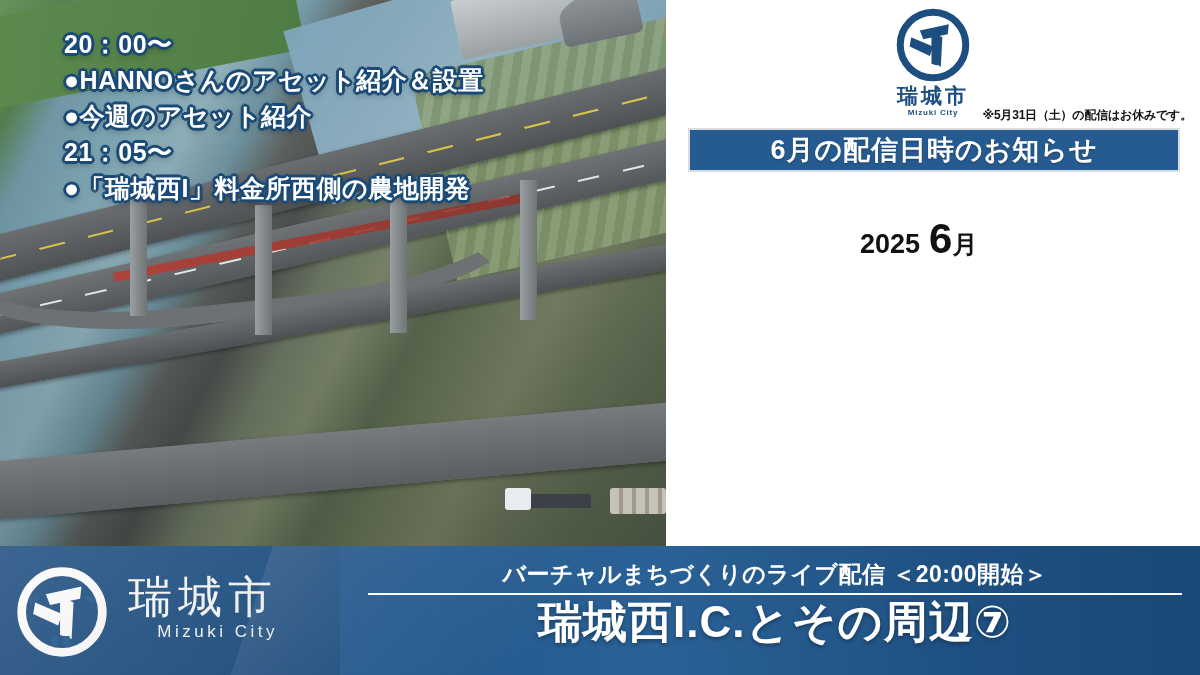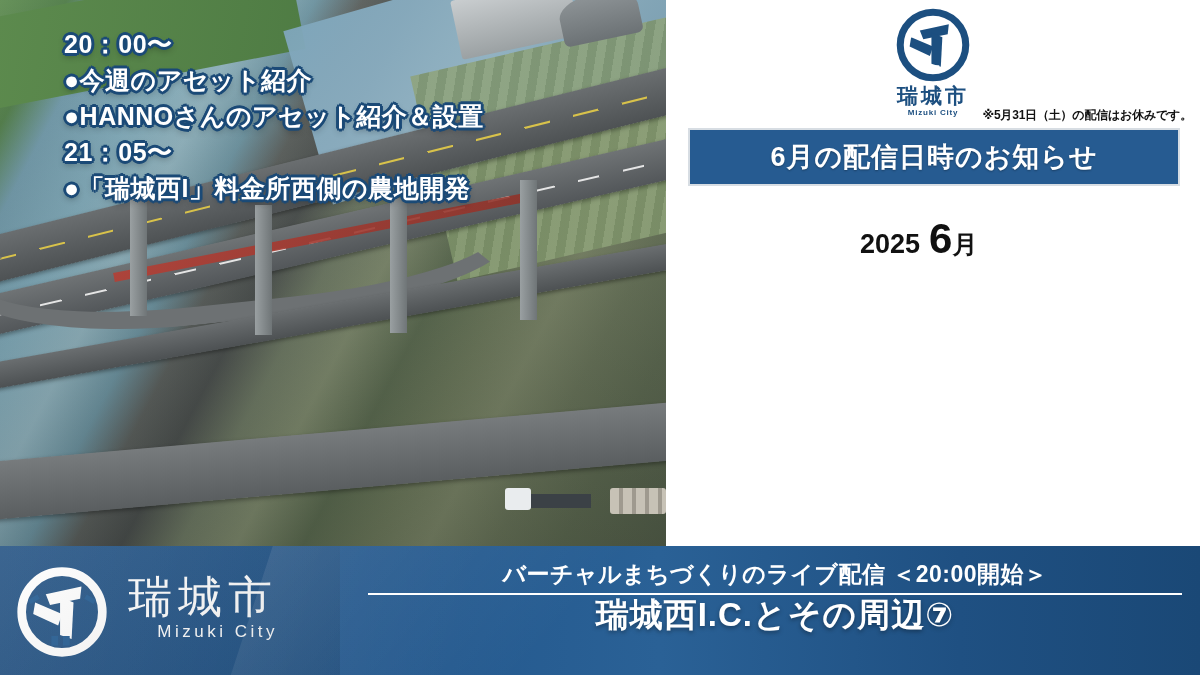--- a/index.html
+++ b/index.html
@@ -99,21 +99,21 @@
   .notice-logo { position: absolute; left: 0; right: 0; top: 6px; text-align: center; }
   .mark-svg { display: block; margin: 0 auto; }
   .logo-jp { font-size: 21px; font-weight: 700; color: #1c4f80; letter-spacing: 3px; margin-top: 1px; line-height:1; }
   .logo-en { font-size: 8px; font-weight: 700; color: #1c4f80; letter-spacing: .8px; margin-top: 2px; }
 
   .holiday-note {
     position: absolute; right: 8px; top: 107px;
     font-size: 12px; font-weight: 700; color: #111; letter-spacing: -.2px;
   }
   .title-band {
-    position: absolute; left: 22px; top: 128px; width: 492px; height: 58px;
+    position: absolute; left: 22px; top: 128px; width: 492px; height: 44px;
     background: #265b91; border: 2px solid #d7dde3;
     display: flex; align-items: center; justify-content: center;
   }
   .title-band span {
     font-size: 27px; font-weight: 700; color: #fff; letter-spacing: 1px;
     text-shadow: 0 1px 2px rgba(0,0,0,.3);
   }
   .sub-msg {
     position: absolute; left: 0; right: 0; top: 174px; text-align: center;
     font-size: 17px; font-weight: 700; color: #111; letter-spacing: -.3px;
@@ -181,21 +181,21 @@
   .b-city { position: absolute; left: 128px; top: 28px; }
   .b-city-jp { font-size: 44px; font-weight: 400; color: #fff; letter-spacing: 6px; line-height: 1.05; }
   .b-city-en { font-size: 17px; color: #fff; letter-spacing: 3.5px; text-align: right; margin-top: 2px; }
   .b-right { position: absolute; left: 368px; top: 14px; right: 18px; }
   .b-sub {
     font-size: 23px; font-weight: 700; color: #fff; letter-spacing: .5px;
     text-align: center; line-height: 1.25;
   }
   .b-rule { height: 2px; background: #fff; margin: 4px 0 2px; }
   .b-title {
-    font-size: 33px; font-weight: 700; color: #fff; letter-spacing: 1px;
+    font-size: 44px; font-weight: 700; color: #fff; letter-spacing: 1px;
     text-align: center; line-height: 1.12;
     text-shadow: 0 2px 4px rgba(0,0,0,.35);
   }
 </style>
 </head>
 <body>
 
 <div id="stage">
 
   <div class="photo">
@@ -217,22 +217,22 @@
     <div class="road-bot"></div>
     <div class="truck">
       <div class="cab"></div>
         <div class="bed"></div>
     </div>
     <div class="pipes"></div>
   </div>
 
   <div class="info-list">
     <div class="info-line">20：00〜</div>
+    <div class="info-line">●HANNOさんのアセット紹介＆設置</div>
     <div class="info-line">●今週のアセット紹介</div>
-    <div class="info-line">●HANNOさんのアセット紹介＆設置</div>
     <div class="info-line">21：05〜</div>
     <div class="info-line">●「瑞城西I」料金所西側の農地開発</div>
   </div>
 
   <div class="notice">
 
     <div class="notice-logo">
       <svg class="mark-svg" width="78" height="78" viewBox="0 0 100 100">
         <circle cx="50" cy="50" r="42" fill="none" stroke="#1c4f80" stroke-width="9"></circle>
         <path d="M22 40 L50 52 L46 64 L20 52 Z" fill="#1c4f80"></path>

